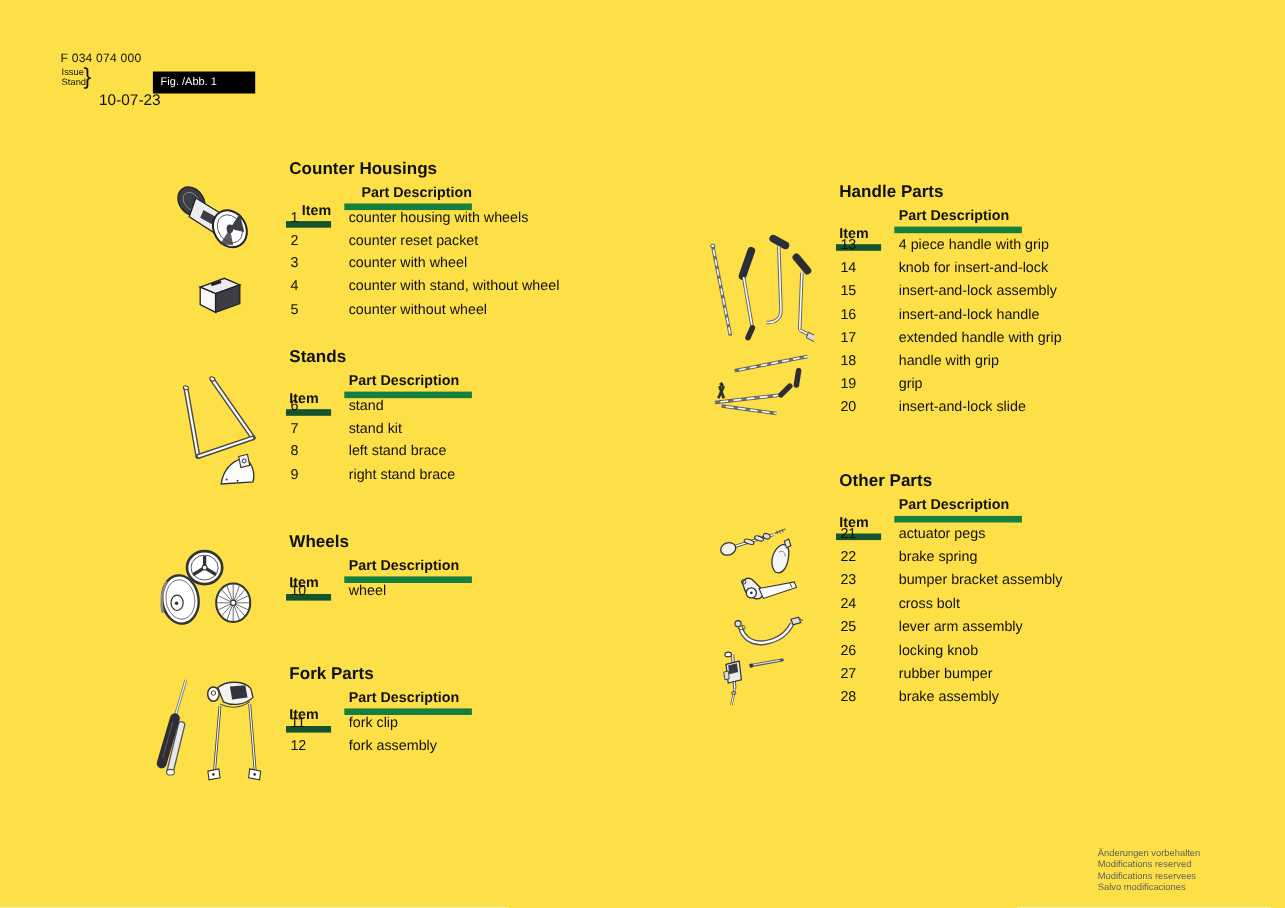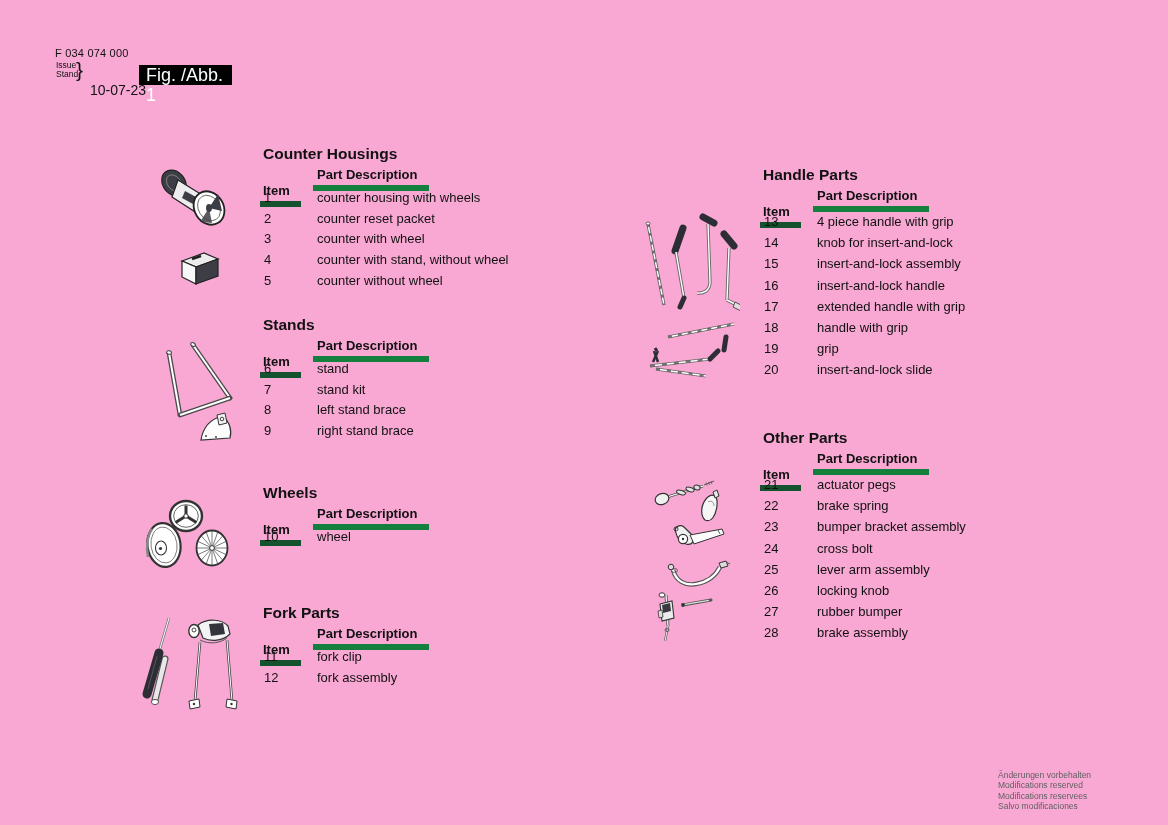--- a/index.html
+++ b/index.html
@@ -1,25 +1,25 @@
 <!DOCTYPE html>
 <html><head>
 <meta charset="utf-8">
 <style>
   html,body{margin:0;padding:0;background:#fff;}
-  .page{position:relative;width:1168px;height:825px;background:#f9a8d4;
+  .page{position:relative;width:1168px;height:825px;background:#fde047;
         font-family:"Liberation Sans",sans-serif;color:#111;overflow:hidden;}
 
   
   .doc-number{position:absolute;left:55px;top:47px;font-size:11px;letter-spacing:.2px;}
   .issue-stand{position:absolute;left:56px;top:61px;font-size:8.5px;line-height:9px;}
   .brace{position:absolute;left:76px;top:58px;font-size:21px;font-weight:400;}
   .issue-date{position:absolute;left:90px;top:82px;font-size:14px;}
   .fig-box{position:absolute;left:139px;top:65px;width:93px;height:20px;background:#000;
-           color:#fff;font-size:18px;line-height:20px;padding-left:7px;box-sizing:border-box;}
+           color:#fff;font-size:10px;line-height:20px;padding-left:7px;box-sizing:border-box;}
 
   
   .sec{position:absolute;}
   .sec h2{margin:0;font-size:15.5px;font-weight:bold;line-height:16px;white-space:nowrap;}
   .thead{position:relative;height:17px;margin-top:5px;font-size:13px;font-weight:bold;}
   .col-item{position:absolute;left:-3px;top:16px;width:41px;padding:0 0 3px 3px;
             border-bottom:6px solid #14532d;box-sizing:border-box;}
   .col-desc{position:absolute;left:50px;top:0;width:116px;padding:0 0 3px 4px;
             border-bottom:6px solid #15803d;box-sizing:border-box;white-space:nowrap;}
   .rows{position:relative;margin-top:6px;font-size:13px;}
@@ -40,21 +40,21 @@
 
   <div class="doc-number">F 034 074 000</div>
   <div class="issue-stand">
     <div>Issue</div>
     <div>Stand</div>
   </div>
   <div class="brace">}</div>
   <div class="issue-date">10-07-23</div>
   <div class="fig-box">Fig. /Abb. 1</div>
 
-  <section class="sec" style="left:263px;top:146px;">
+  <section class="sec" style="left:263px;top:146px;text-align:right;">
     <h2>Counter Housings</h2>
     <div class="thead">
       <span class="col-item">Item</span>
       <span class="col-desc">Part Description</span>
     </div>
     <div class="rows">
         <div class="prow">
           <span class="pitem">1</span>
           <span class="pdesc">counter housing with wheels</span>
         </div>

